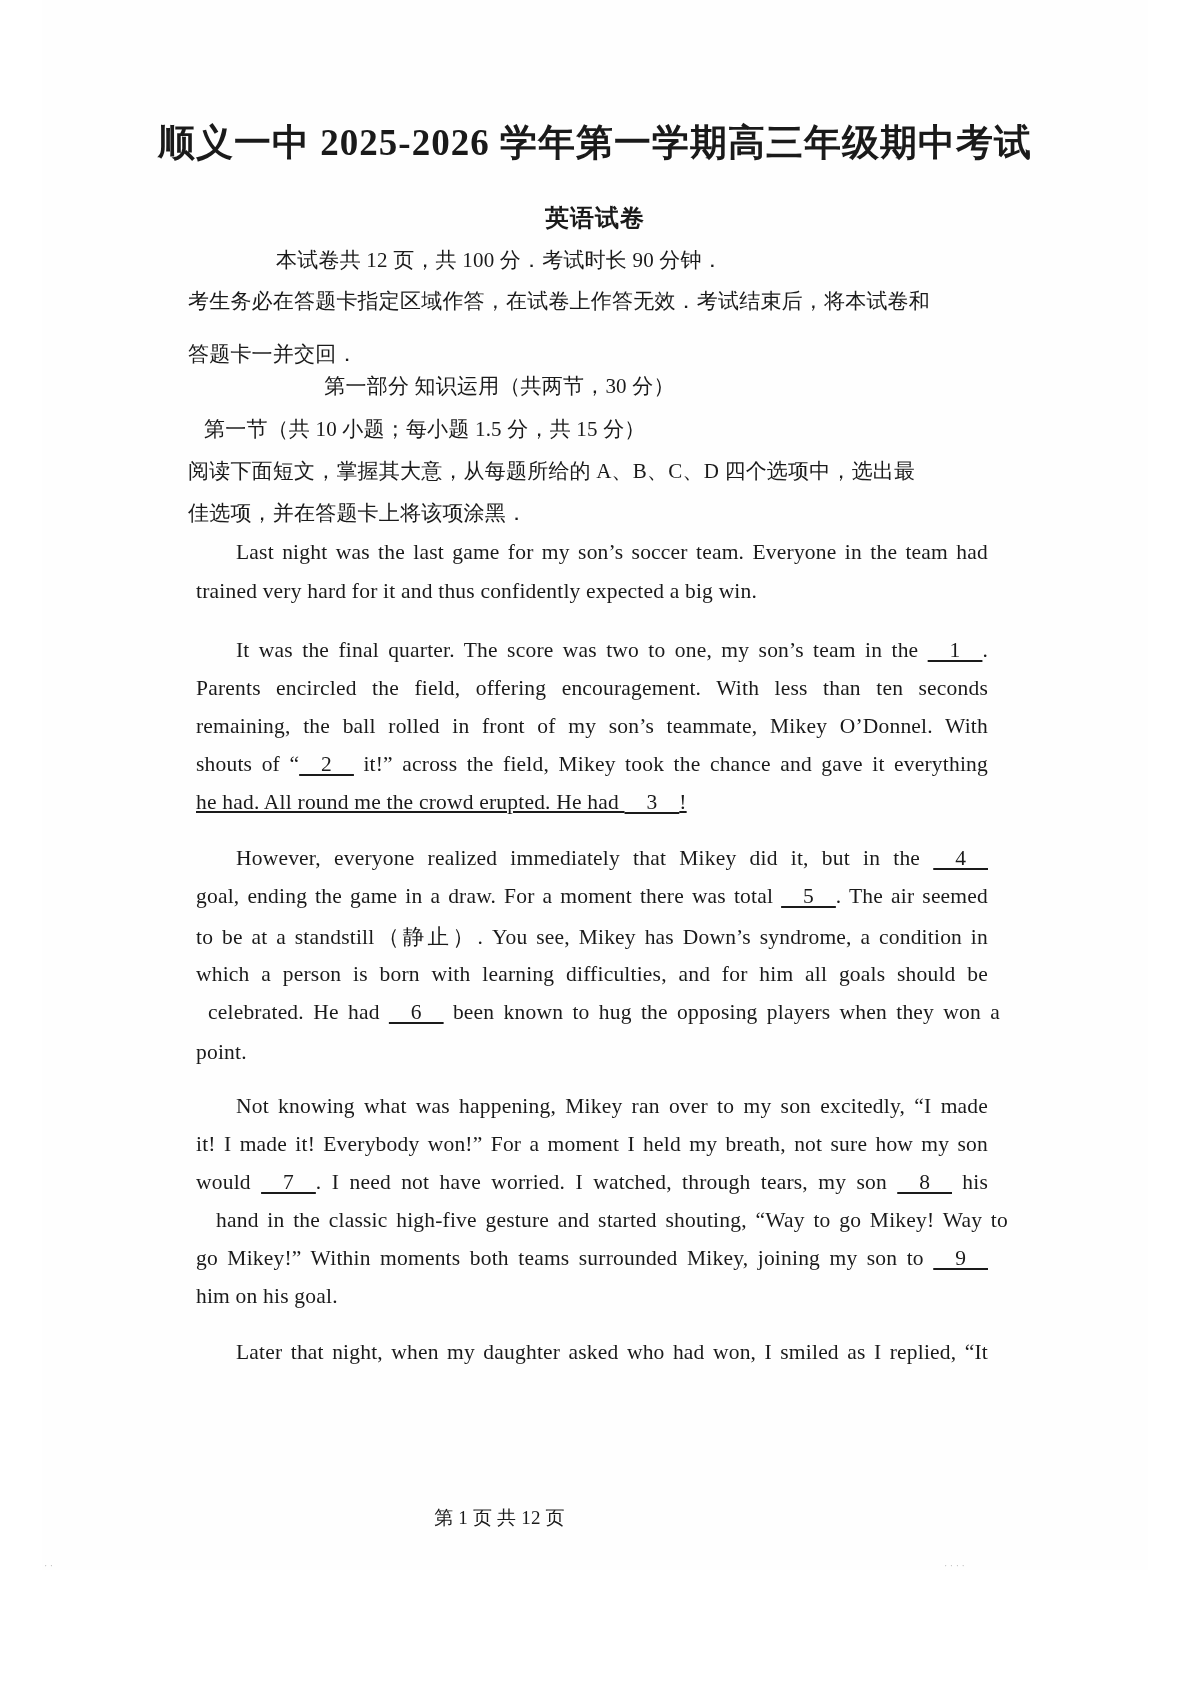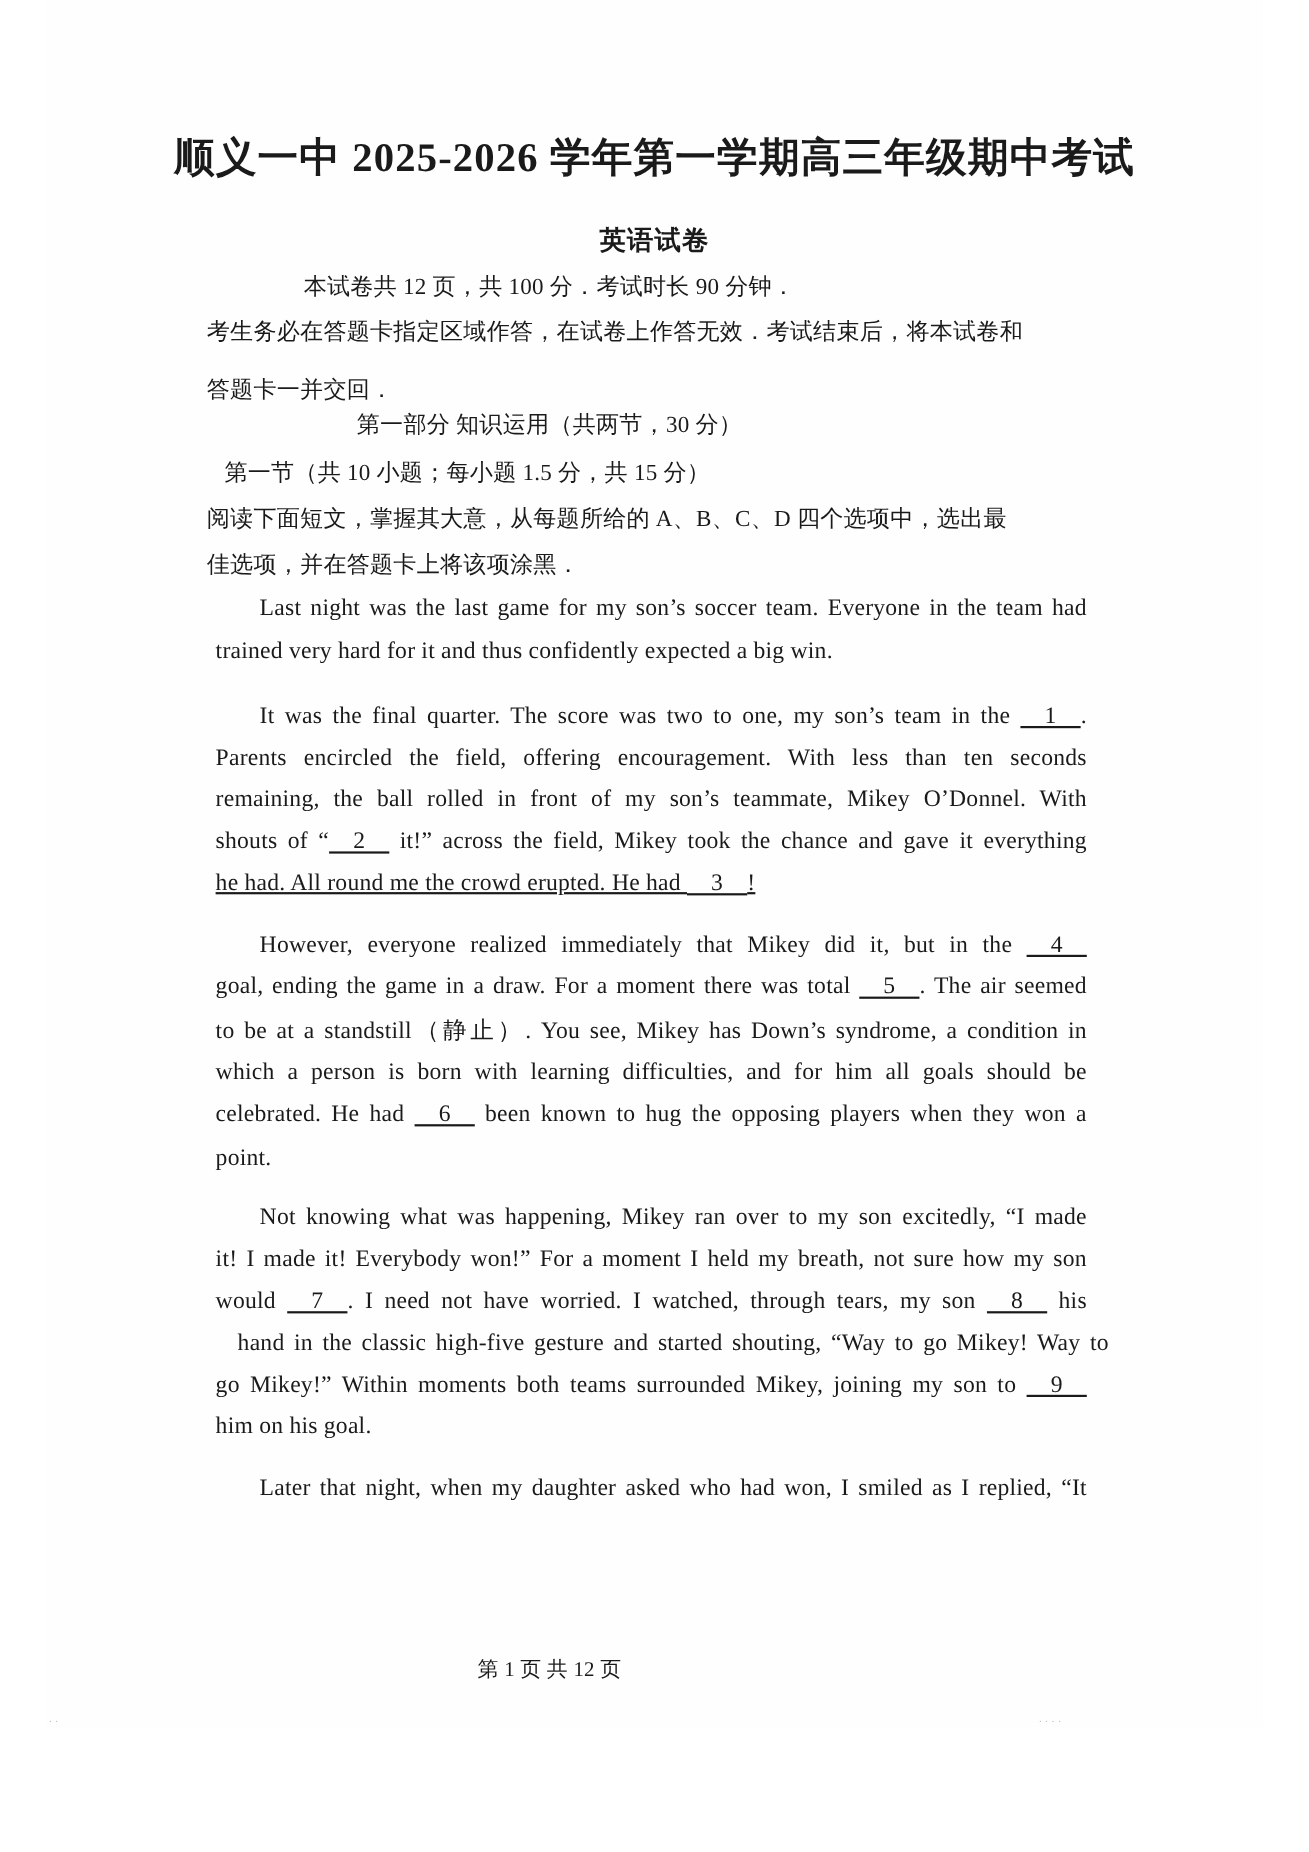--- a/index.html
+++ b/index.html
@@ -56,21 +56,21 @@
     <div class="line p" style="top: 579px;"><span>trained very hard for it and thus confidently expected a big win.</span></div>
     <div class="line p just" style="top: 638px; left: 236px; width: 752px;"><span>It was the final quarter. The score was two to one, my son’s team in the </span><span class="blank">  1  </span><span>.</span></div>
     <div class="line p just" style="top: 676px;"><span>Parents encircled the field, offering encouragement. With less than ten seconds</span></div>
     <div class="line p just" style="top: 714px;"><span>remaining, the ball rolled in front of my son’s teammate, Mikey O’Donnel. With</span></div>
     <div class="line p just" style="top: 752px;"><span>shouts of “</span><span class="blank">  2  </span><span> it!” across the field, Mikey took the chance and gave it everything</span></div>
     <div class="line p" style="top: 790px; text-decoration: underline;"><span>he had. All round me the crowd erupted. He had </span><span class="blank">  3  </span><span>!</span></div>
     <div class="line p just" style="top: 846px; left: 236px; width: 752px;"><span>However, everyone realized immediately that Mikey did it, but in the </span><span class="blank">  4  </span></div>
     <div class="line p just" style="top: 884px;"><span>goal, ending the game in a draw. For a moment there was total </span><span class="blank">  5  </span><span>. The air seemed</span></div>
     <div class="line p just" style="top: 922px;"><span>to be at a standstill（静止）. You see, Mikey has Down’s syndrome, a condition in</span></div>
     <div class="line p just" style="top: 962px;"><span>which a person is born with learning difficulties, and for him all goals should be</span></div>
-    <div class="line p just" style="top: 1000px;"><span>celebrated. He had </span><span class="blank">  6  </span><span> been known to hug the opposing players when they won a</span></div>
+    <div class="line p just" style="top: 1000px; margin-left: 12px;"><span>celebrated. He had </span><span class="blank">  6  </span><span> been known to hug the opposing players when they won a</span></div>
     <div class="line p" style="top: 1040px;"><span>point.</span></div>
     <div class="line p just" style="top: 1094px; left: 236px; width: 752px;"><span>Not knowing what was happening, Mikey ran over to my son excitedly, “I made</span></div>
     <div class="line p just" style="top: 1132px;"><span>it! I made it! Everybody won!” For a moment I held my breath, not sure how my son</span></div>
     <div class="line p just" style="top: 1170px;"><span>would </span><span class="blank">  7  </span><span>. I need not have worried. I watched, through tears, my son </span><span class="blank">  8  </span><span> his</span></div>
     <div class="line p just" style="top: 1208px; margin-left: 20px;"><span>hand in the classic high-five gesture and started shouting, “Way to go Mikey! Way to</span></div>
     <div class="line p just" style="top: 1246px;"><span>go Mikey!” Within moments both teams surrounded Mikey, joining my son to </span><span class="blank">  9  </span></div>
     <div class="line p" style="top: 1284px;"><span>him on his goal.</span></div>
     <div class="line p just" style="top: 1340px; left: 236px; width: 752px;"><span>Later that night, when my daughter asked who had won, I smiled as I replied, “It</span></div>
   </div>
 

